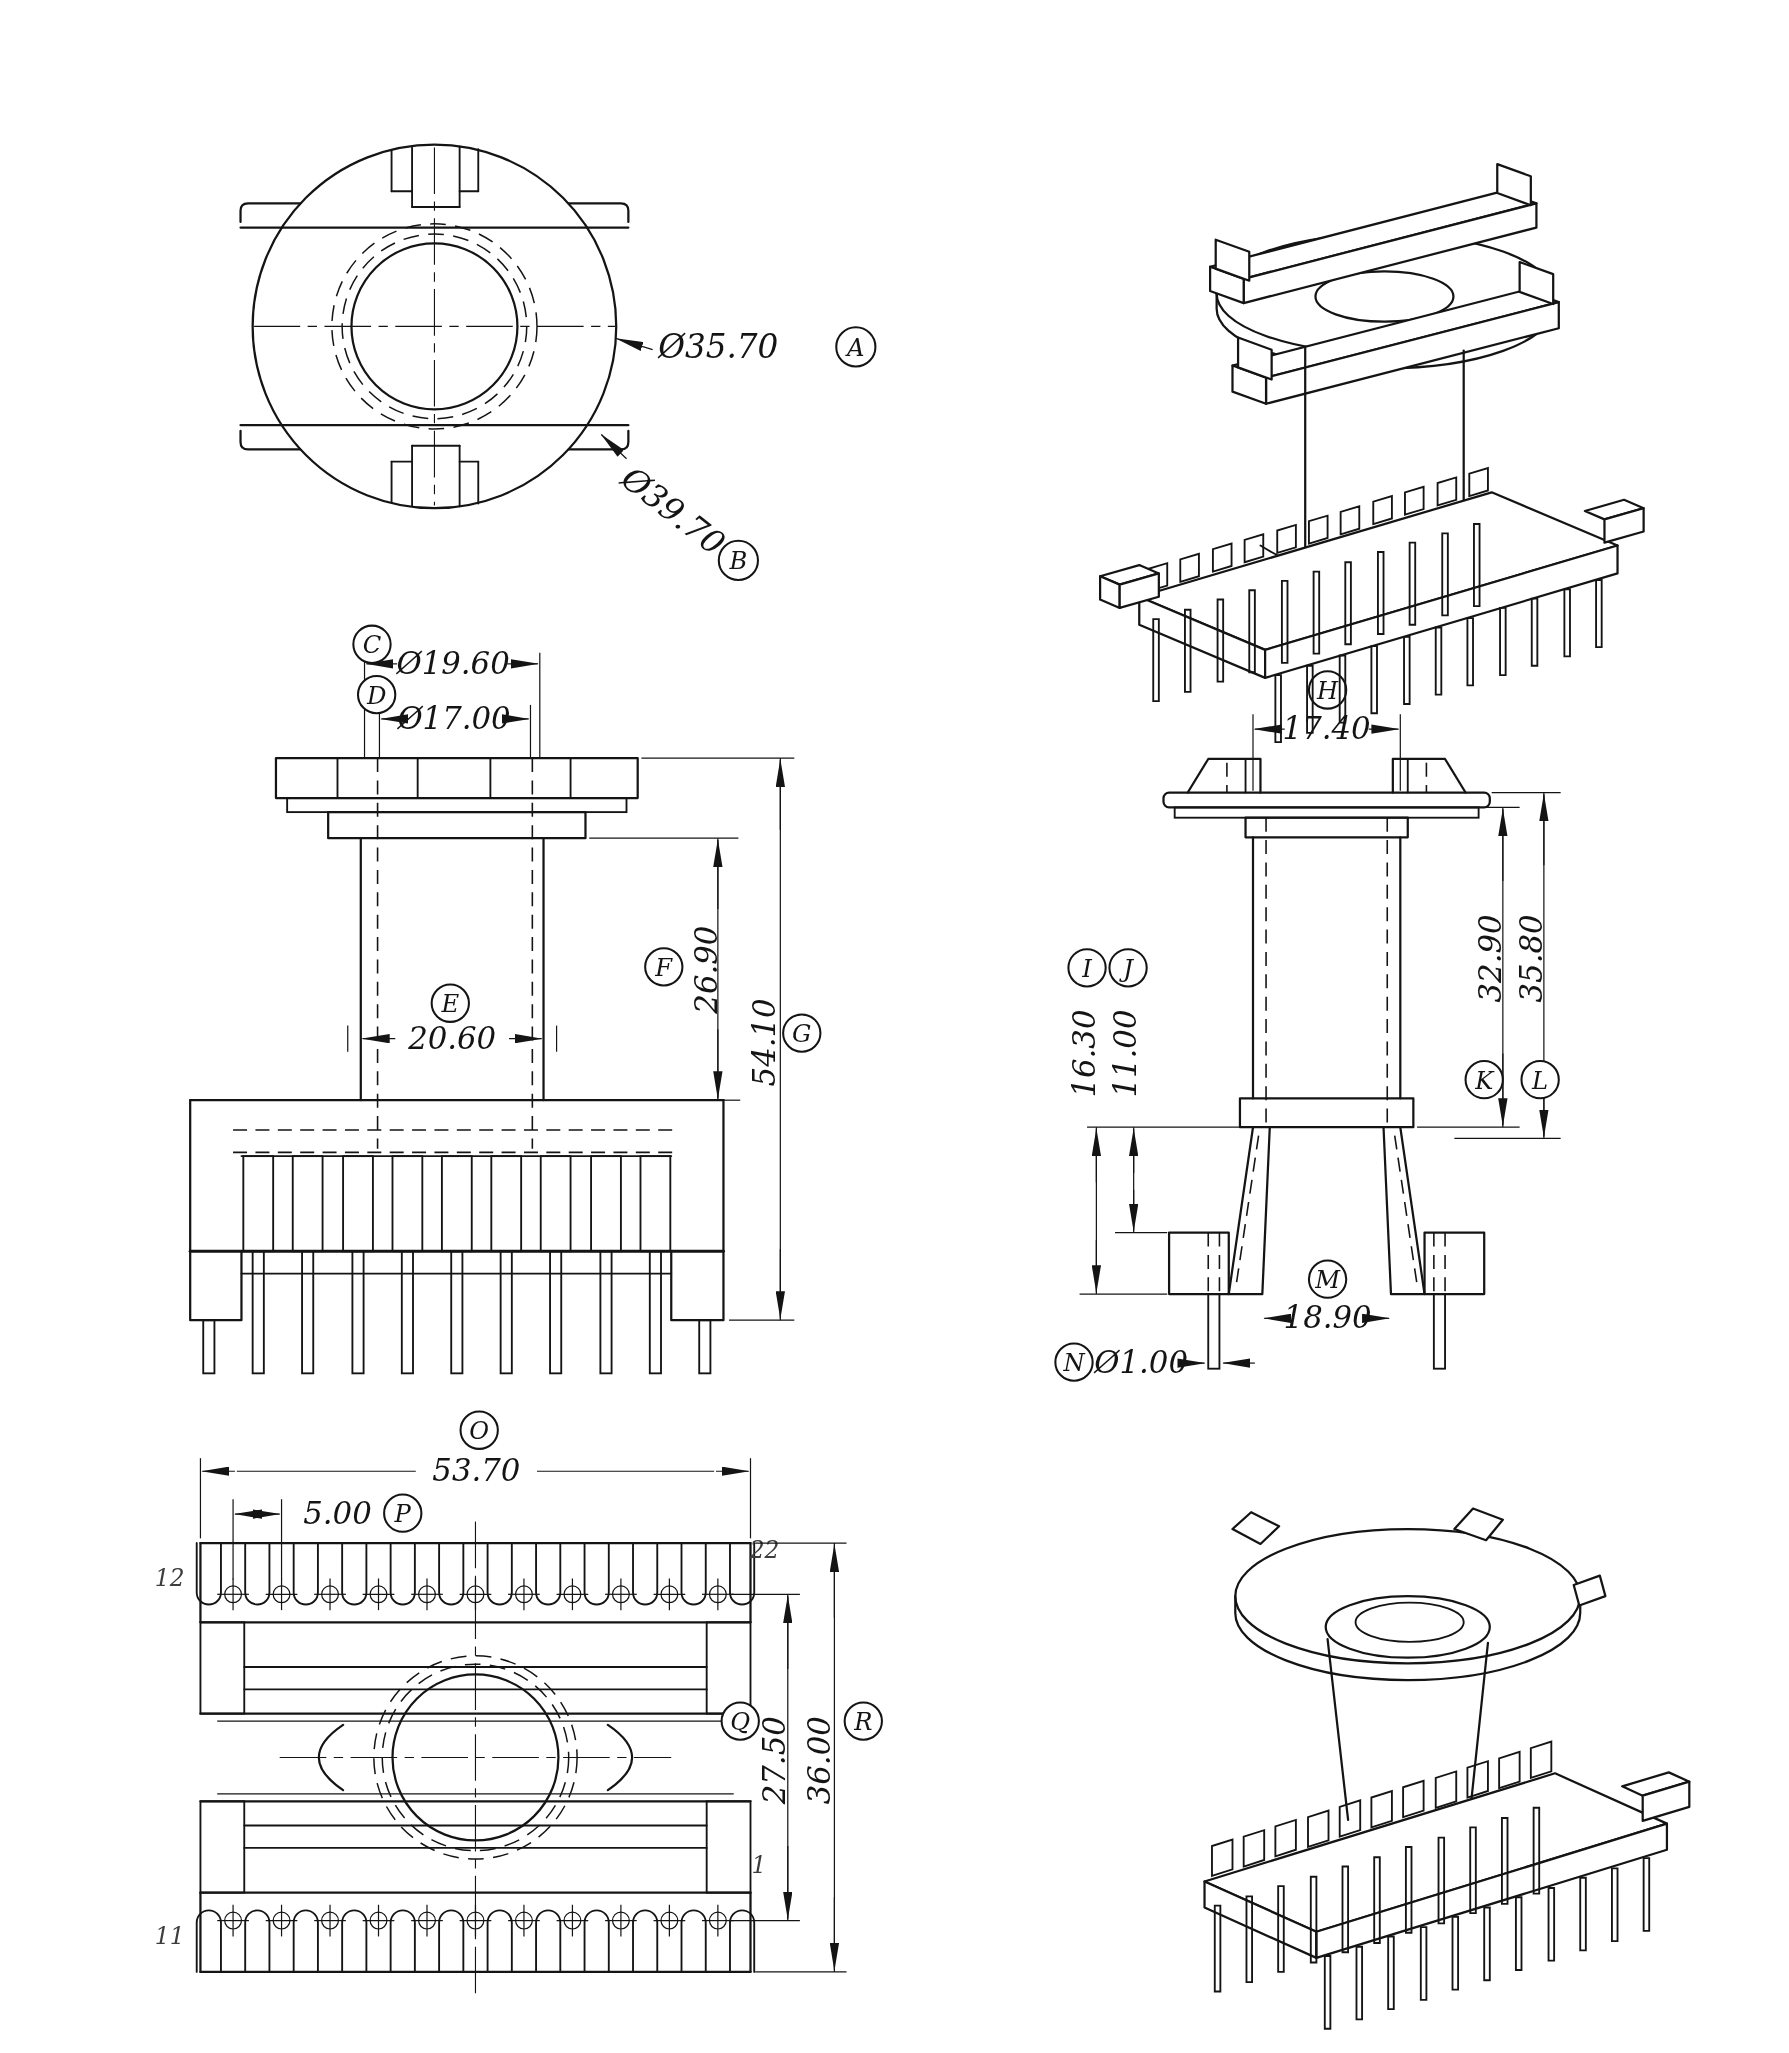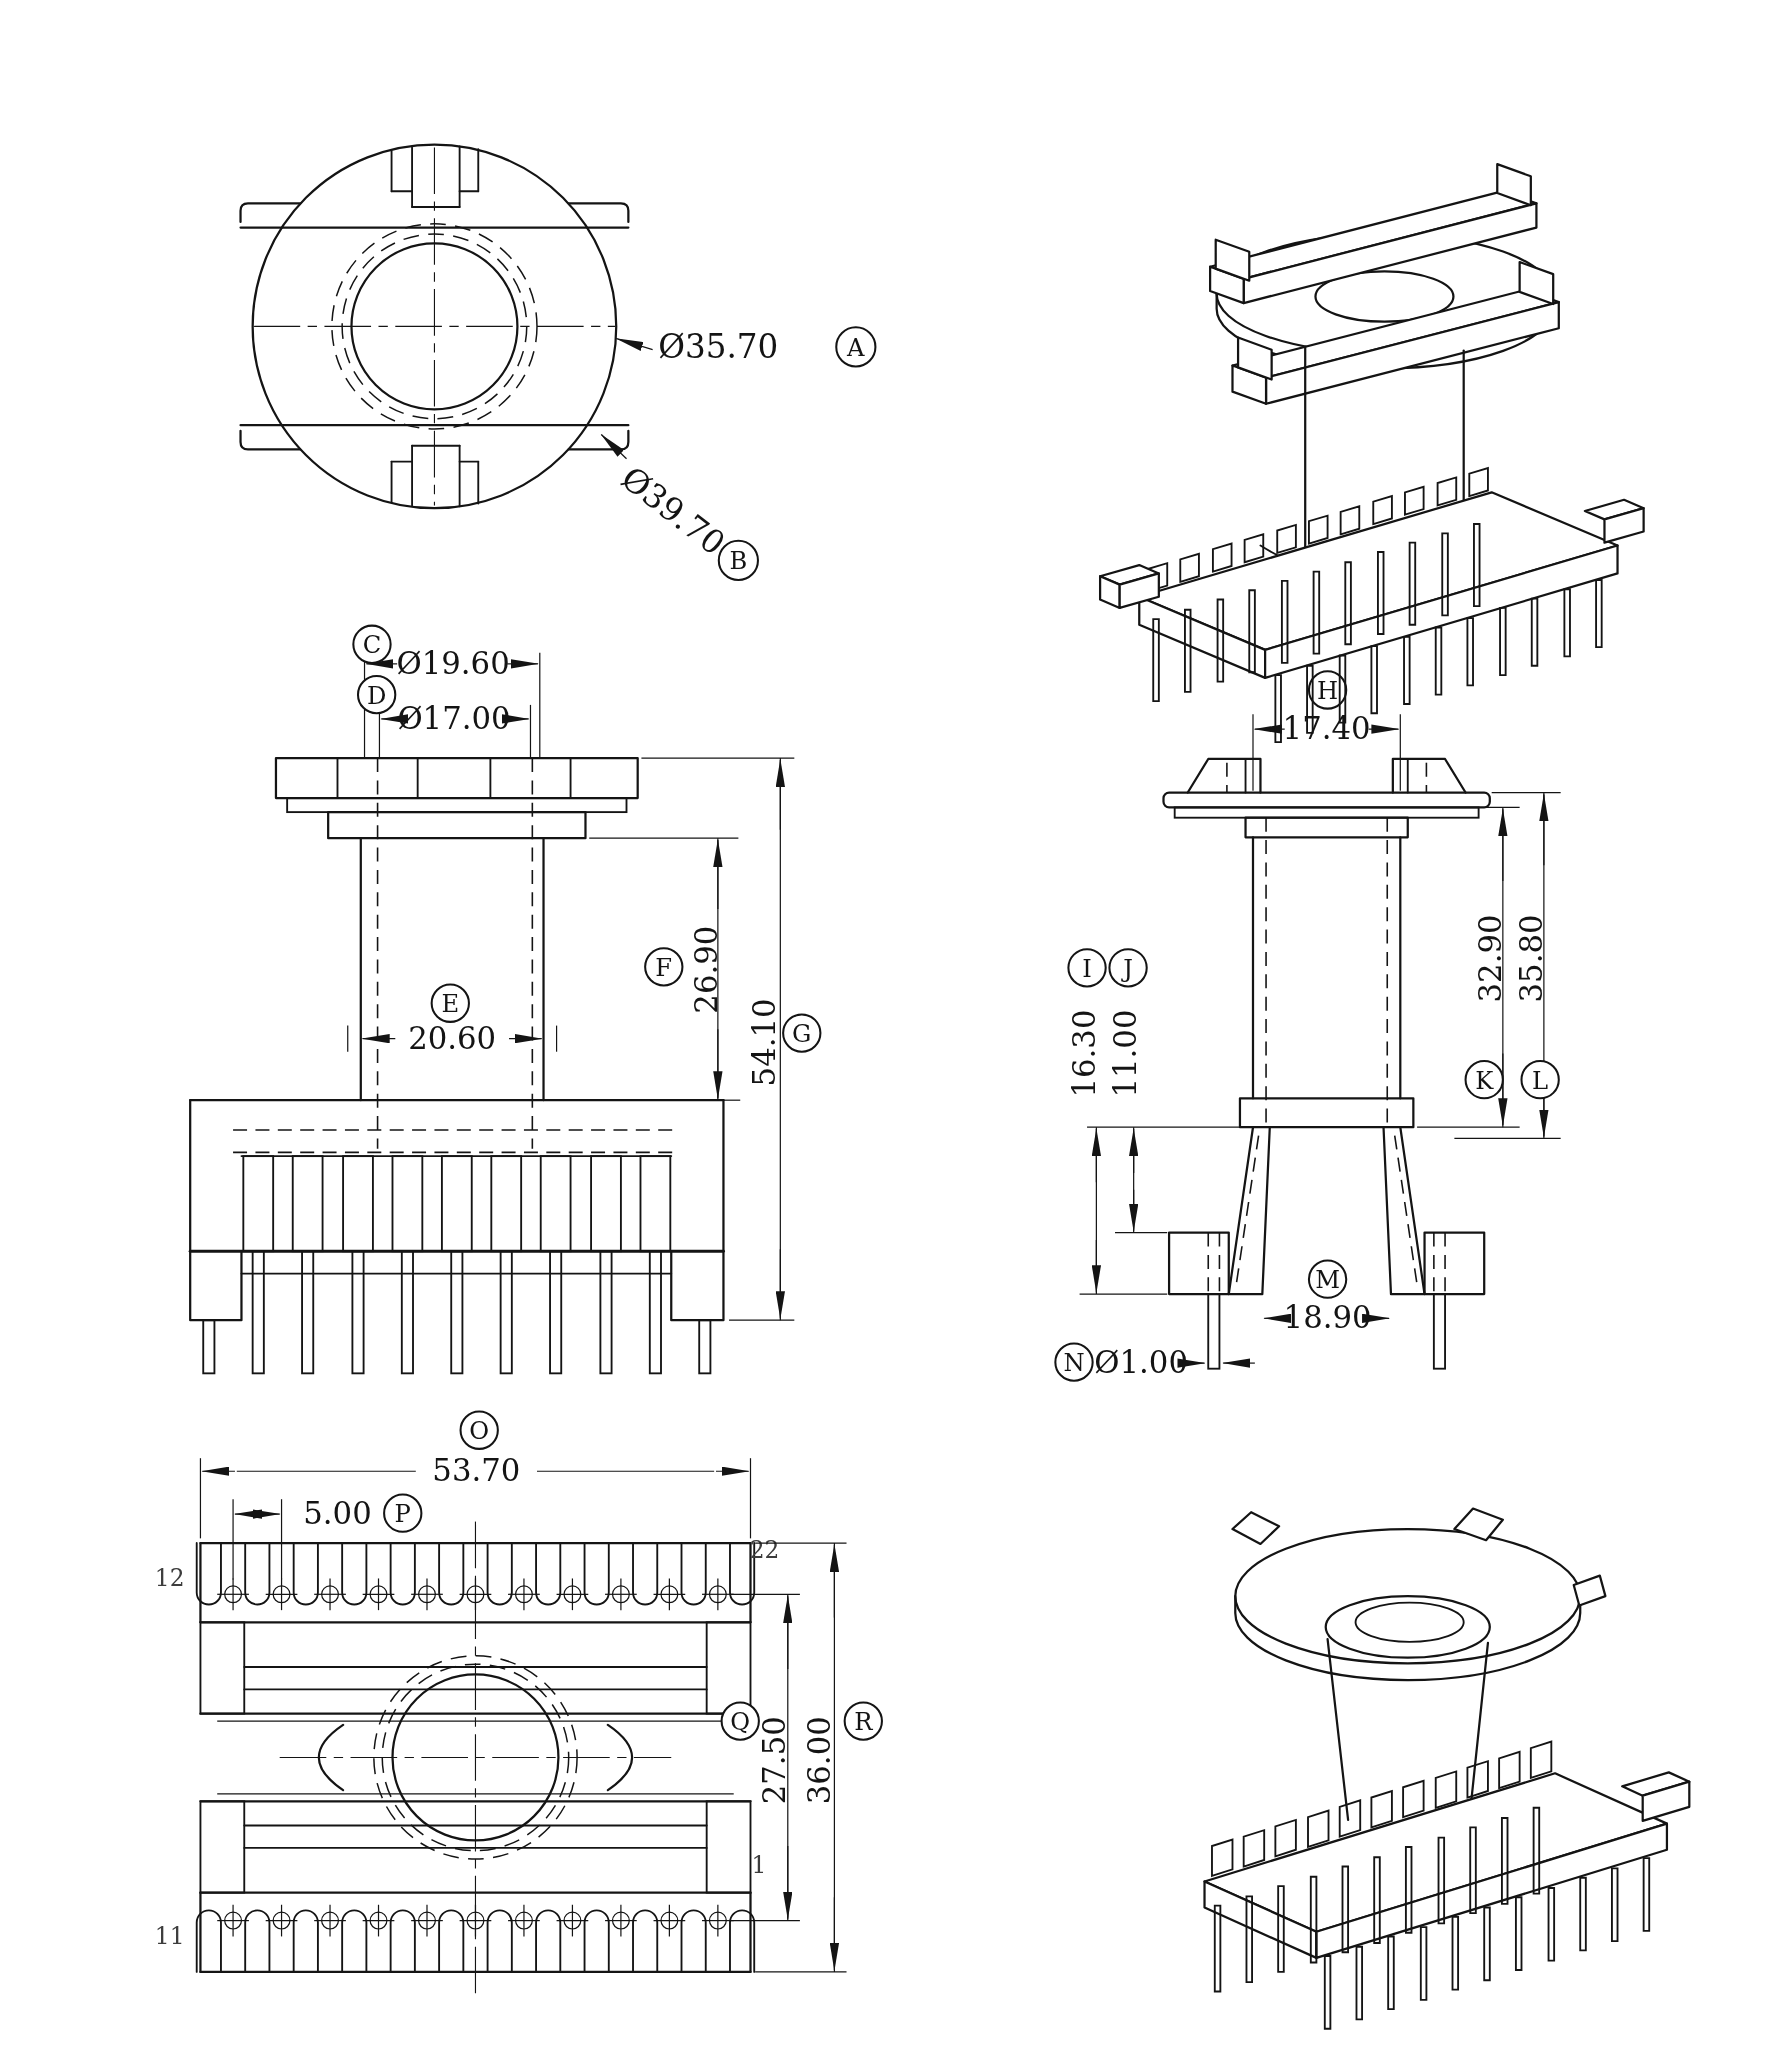--- a/index.html
+++ b/index.html
@@ -1,17 +1,17 @@
 <!DOCTYPE html>
 <html style="font-size:15px"><head>
 <meta charset="utf-8">
 <style>
   html,body{margin:0;padding:0;background:#fff;}
   #canvas{position:relative;width:1694px;height:2054px;background:#ffffff;overflow:hidden;
-          font-family:"DejaVu Serif", serif;}
+          font-family:"DejaVu Serif", serif;font-style:italic;}
   svg{position:absolute;left:0;top:0;}
   
   .ol{fill:none;stroke:#141414;stroke-width:2.4;stroke-linecap:round;stroke-linejoin:round;}
   .ol2{fill:none;stroke:#141414;stroke-width:2;stroke-linecap:round;}
   .wf{fill:#ffffff;stroke:#141414;stroke-width:2.4;stroke-linejoin:round;}
   .tl{fill:none;stroke:#141414;stroke-width:1.3;}
   .hid{fill:none;stroke:#141414;stroke-width:1.7;stroke-dasharray:15 9;}
   .cl{fill:none;stroke:#141414;stroke-width:1.2;stroke-dasharray:50 8 10 8;}
   .dsh{fill:none;stroke:#141414;stroke-width:1.6;stroke-dasharray:17 10;}
   text{fill:#141414;font-family:"DejaVu Serif", serif;}

